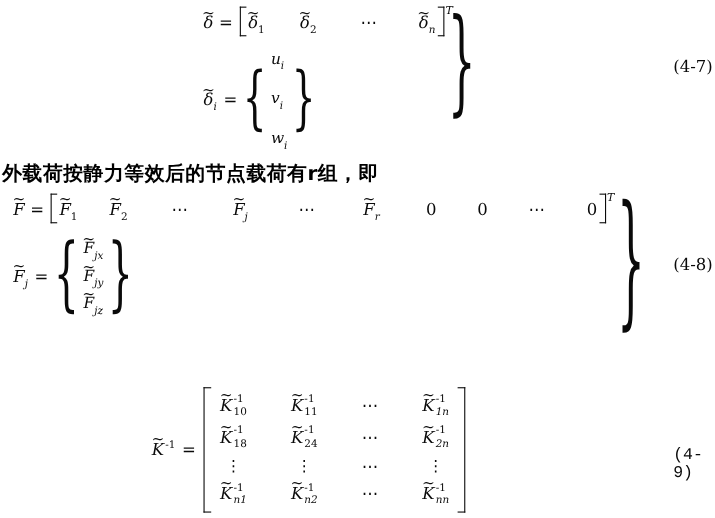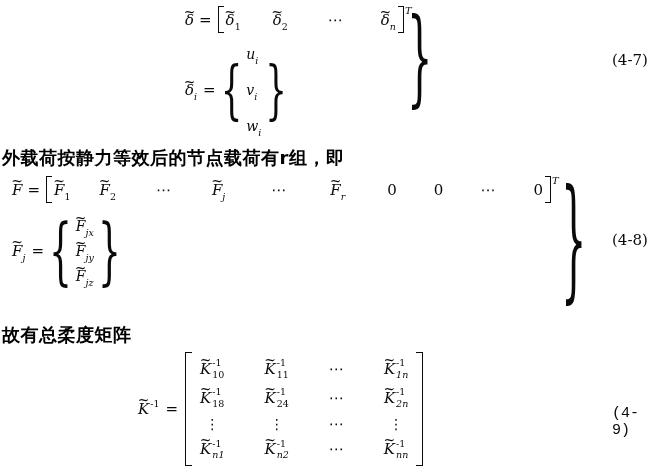--- a/index.html
+++ b/index.html
@@ -101,21 +101,20 @@
       <span><span class="tl"><span class="acc">~</span><span class="it">F</span></span><span class="sb it">jx</span></span>
       <span><span class="tl"><span class="acc">~</span><span class="it">F</span></span><span class="sb it">jy</span></span>
       <span><span class="tl"><span class="acc">~</span><span class="it">F</span></span><span class="sb it">jz</span></span>
     </span>
     <span class="cbr" style="font-size:36px; transform:scaleY(2.05);">}</span>
   </div>
 
   <span class="gbrace math" style="left:561px; top:218px; font-size:40px; transform:scaleY(3.3);">}</span>
   <span class="eqlabel" style="left:612px; top:231px;">(4-8)</span>
 
-  <p class="cjk" style="left:2px; top:323px;">故有总柔度矩阵</p>
 
   <div class="mrow math" style="left:138px; top:352px;">
     <span><span class="tl"><span class="acc">~</span><span class="it">K</span></span><span class="supInv">-1</span></span>
     <span class="op" style="margin:0 7px 0 6px;">=</span>
     <div class="mwrap">
       <span class="mbrk mbrkL"></span>
       <div class="mgrid">
         <span class="mc">
             <span class="tl"><span class="acc">~</span><span class="it">K</span></span>
             <span class="stk">

